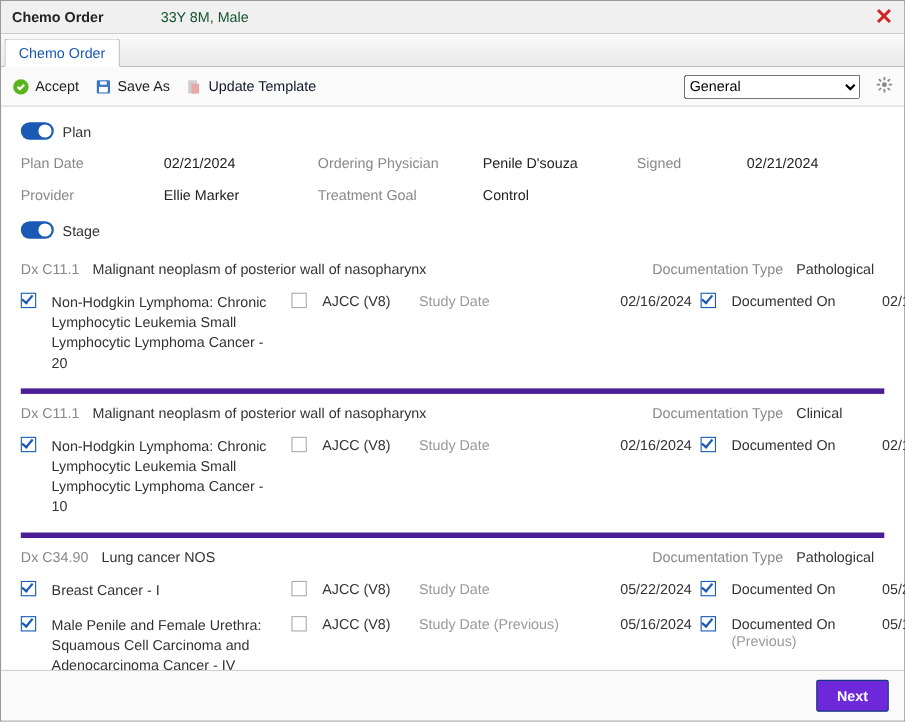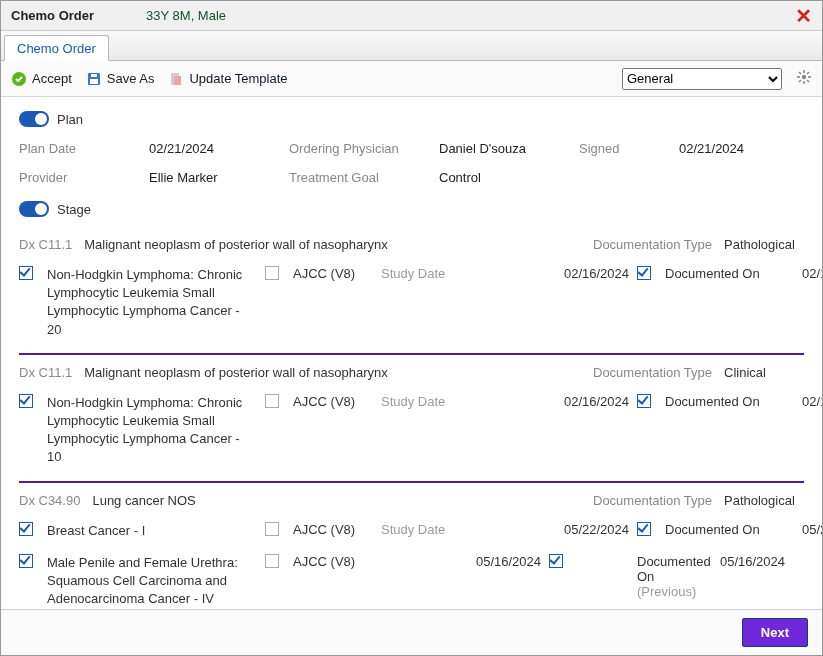--- a/index.html
+++ b/index.html
@@ -80,21 +80,21 @@
     display: grid;
     grid-template-columns: 130px 140px 150px 140px 80px 1fr;
     row-gap: 14px;
     padding: 4px 0 10px;
     align-items: center;
     font-size: 13px;
   }
   .info-grid .lbl { color: #888; }
   .info-grid .val { color: #222; }
   .info-grid .val.signed { padding-left: 20px; }
-  .dx-block { border-bottom: 2px solid #4c1d95; padding: 10px 0 4px; }
+  .dx-block { border-bottom: 5px solid #4c1d95; padding: 10px 0 4px; }
   .dx-head {
     display: flex; align-items: center; gap: 12px; padding-bottom: 10px;
     font-size: 13px;
   }
   .dx-head .code { color: #888; }
   .dx-head .desc { color: #333; }
   .dx-head .doctype-lbl { margin-left:auto; color:#888; }
   .dx-head .doctype-val { color:#333; min-width:80px;}
   .stage-row {
     display: grid;
@@ -196,21 +196,21 @@
 
   <div class="toggle-row">
     <div class="toggle"></div>
     <span>Plan</span>
   </div>
 
   <div class="info-grid">
     <span class="lbl">Plan Date</span>
     <span class="val">02/21/2024</span>
     <span class="lbl">Ordering Physician</span>
-    <span class="val">Daniel D'souza</span>
+    <span class="val">Penile D'souza</span>
     <span class="lbl">Signed</span>
     <span class="val signed">02/21/2024</span>
 
     <span class="lbl">Provider</span>
     <span class="val">Ellie Marker</span>
     <span class="lbl">Treatment Goal</span>
     <span class="val">Control</span>
     <span></span>
       <span></span>
   </div>
@@ -275,20 +275,21 @@
           <span class="date">05/22/2024</span>
           <span class="cb checked"></span>
           <div class="doc">Documented On</div>
           <span class="date">05/22/2024</span>
         </div>
         <div class="stage-row">
           <span class="cb checked"></span>
           <div class="name">Male Penile and Female Urethra: Squamous Cell Carcinoma and Adenocarcinoma Cancer - IV<div class="grey" style="padding-left:6px;">(Previous)</div></div>
           <span class="cb gray "></span>
           <span class="ajcc">AJCC (V8)</span>
+          <span class="grey">Study Date <span class="grey">(Previous)</span></span>
           <span class="date">05/16/2024</span>
           <span class="cb checked"></span>
           <div class="doc">Documented On<div class="grey">(Previous)</div></div>
           <span class="date">05/16/2024</span>
         </div>
       </div>
     </div>
 
 </div>
 

